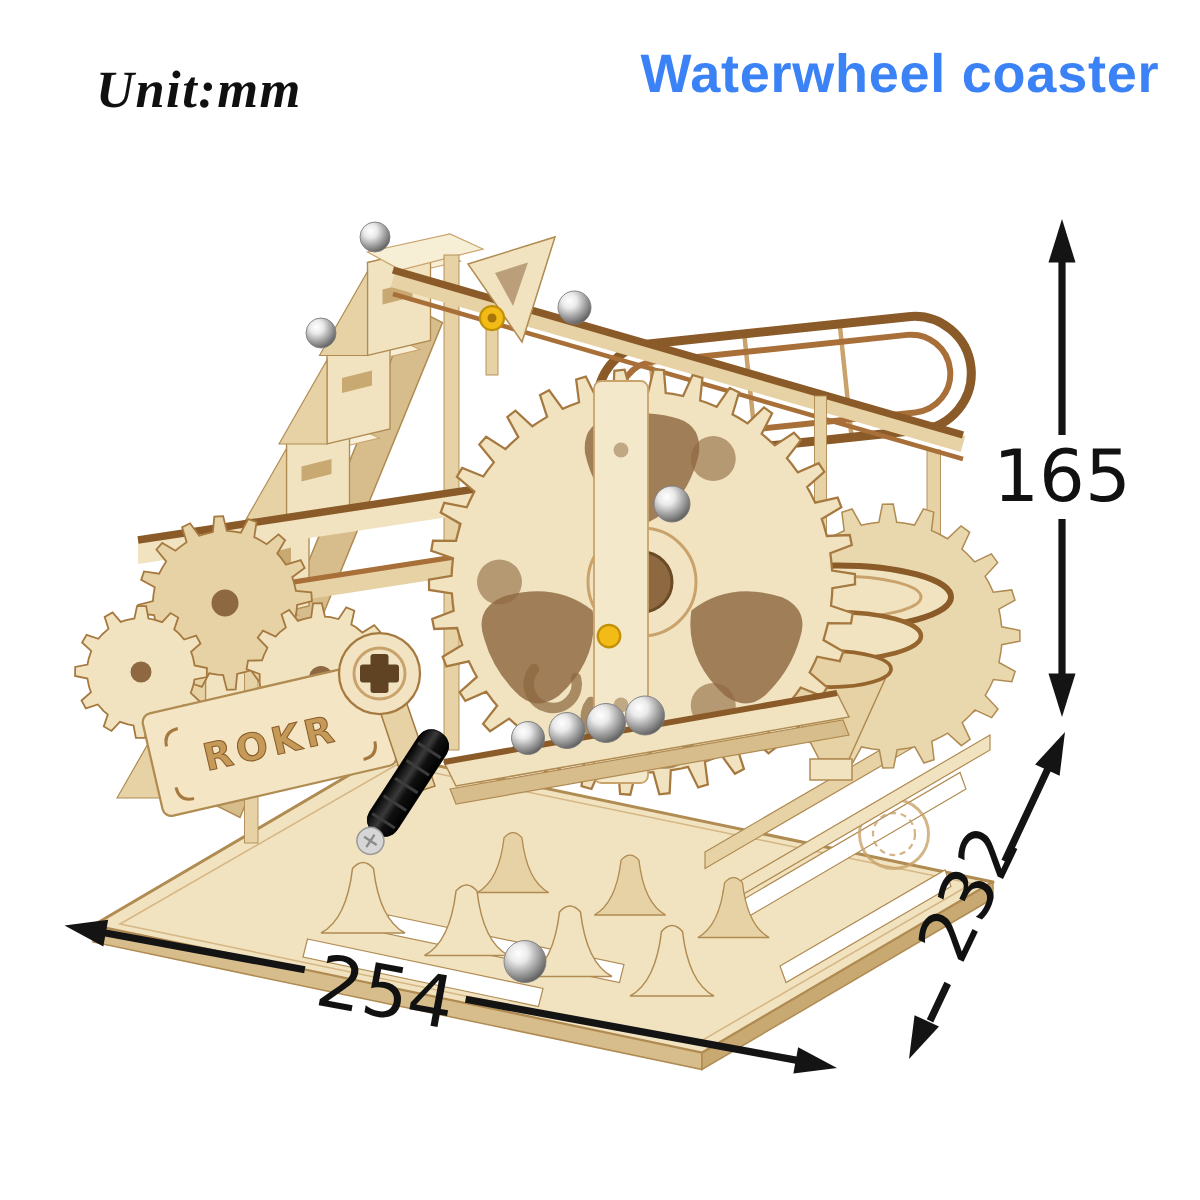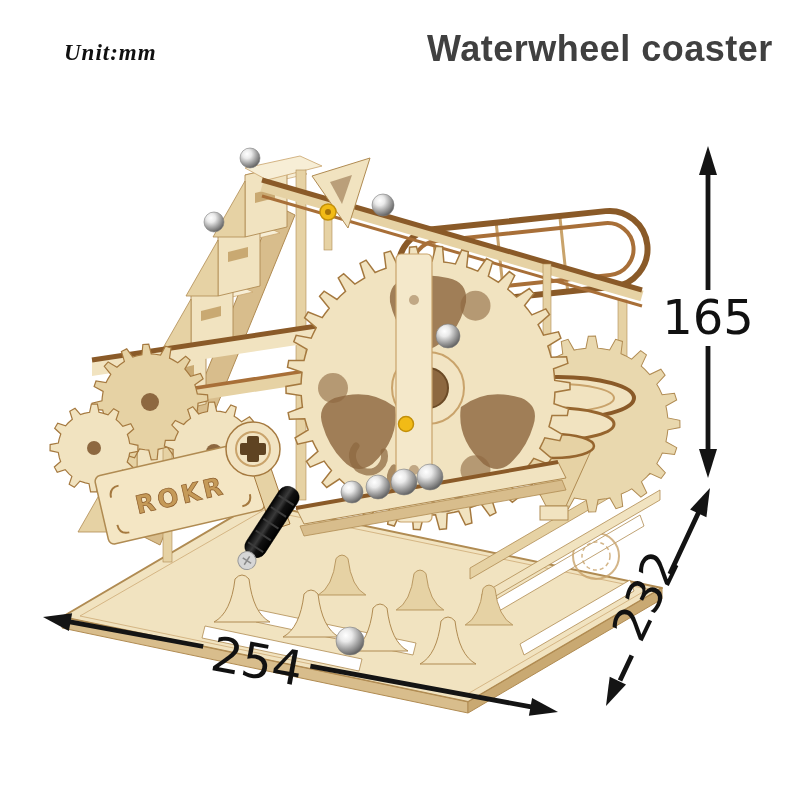--- a/index.html
+++ b/index.html
@@ -1,18 +1,18 @@
 <!DOCTYPE html>
 <html style="--wood-light: #f1e3c0; --wood-lighter: #f7eed6; --wood-mid: #e6d2a4; --wood-shadow: #d8bd8c; --wood-deep: #c9a972; --edge-brown: #8a5a28; --edge-lite: #b08b52; --hole-brown: #8d6840; --pin-yellow: #f2bb16; --handle-black: #1c1c1c; --marble-hi: #ffffff; --marble-lo: #5a5a5a; --arrow: #141414; --text: #111111;"><head>
 <meta charset="utf-8">
 <style>
   html,body{margin:0;padding:0}
   body{width:800px;height:800px;position:relative;overflow:hidden;background:#fff;font-family:"Liberation Sans",sans-serif}
-  .unit-label{position:absolute;left:64px;top:40px;font-family:"Liberation Serif",serif;font-weight:700;font-style:italic;font-size:23px;color:#101010;letter-spacing:1px}
-  .page-title{position:absolute;left:427px;top:28px;font-family:"Liberation Sans",sans-serif;font-weight:700;font-size:36px;color:#404040;letter-spacing:.5px}
+  .unit-label{position:absolute;left:64px;top:40px;font-family:"Liberation Serif",serif;font-weight:700;font-style:italic;font-size:35px;color:#101010;letter-spacing:1px}
+  .page-title{position:absolute;left:427px;top:28px;font-family:"Liberation Sans",sans-serif;font-weight:700;font-size:36px;color:#3b82f6;letter-spacing:.5px}
   svg.scene{position:absolute;left:0;top:0}
   
   .wl{fill:var(--wood-light,#f1e3c0)}
   .wll{fill:var(--wood-lighter,#f7eed6)}
   .wm{fill:var(--wood-mid,#e6d2a4)}
   .wsd{fill:var(--wood-shadow,#d8bd8c)}
   .wd{fill:var(--wood-deep,#c9a972)}
   .hole{fill:var(--hole-brown,#8d6840)}
   .se{stroke:var(--edge-lite,#b08b52)}
   .sb{stroke:var(--edge-brown,#8a5a28)}

